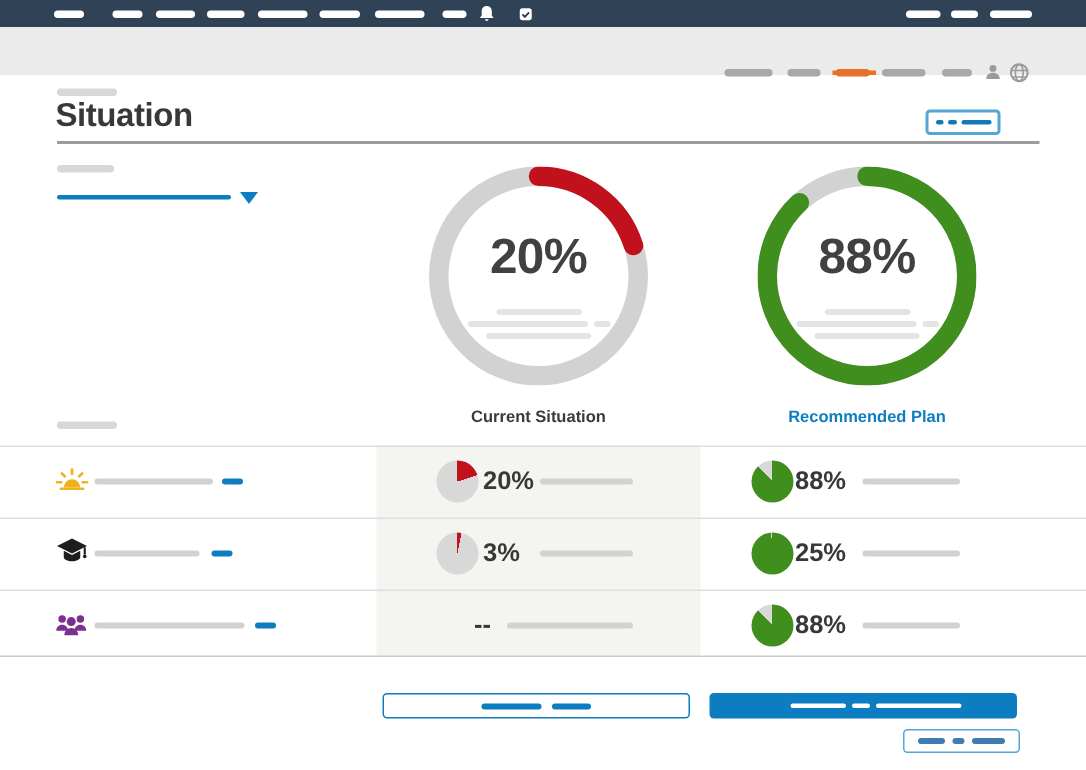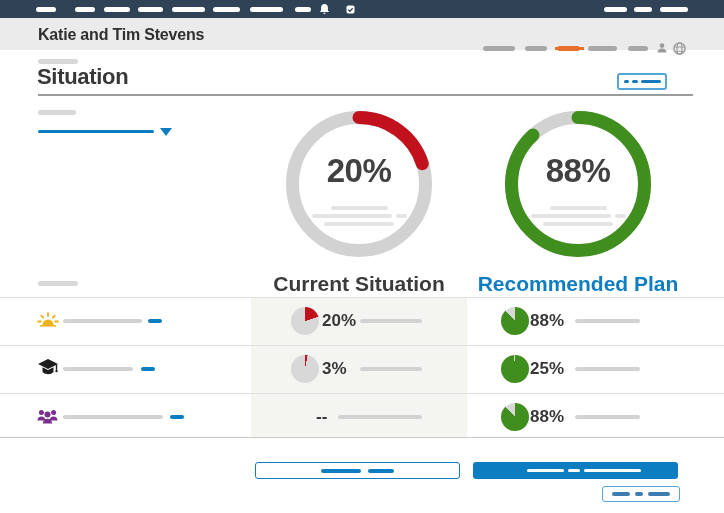--- a/index.html
+++ b/index.html
@@ -38,21 +38,21 @@
   .donut .arc{fill:none;stroke-width:13;stroke-linecap:round;}
   .donut-inner{position:absolute;inset:0;display:flex;flex-direction:column;align-items:center;
     justify-content:center;padding-top:10px;}
   .donut-value{font-size:33px;font-weight:600;color:#414141;letter-spacing:-0.5px;margin-bottom:12px;}
   .phl{height:4.5px;border-radius:2px;background:#e4e4e4;margin-top:3.5px;}
   .phrow{display:flex;gap:4px;margin-top:3.5px;}
   .phrow .phl{margin-top:0;}
   
   .col-band{position:absolute;left:251px;top:298px;width:216px;height:139px;background:#f4f4f1;}
   .hline{position:absolute;left:0;width:724px;height:1px;background:#dedede;}
-  .col-header{position:absolute;top:272px;font-size:21px;font-weight:bold;color:#3b3b3b;text-align:center;}
+  .col-header{position:absolute;top:272px;font-size:11px;font-weight:bold;color:#3b3b3b;text-align:center;}
   .col-header.blue{color:#0e7dc1;}
   .trow{position:absolute;left:0;width:724px;height:48px;}
   .rowval{position:absolute;top:13px;height:22px;line-height:22px;font-size:17px;font-weight:bold;color:#383838;}
   .mini-pie{position:absolute;top:10px;width:28px;height:28px;border-radius:50%;}
   
   .btn{position:absolute;display:flex;align-items:center;justify-content:center;gap:7px;box-sizing:border-box;border-radius:3px;}
   .btn i{display:block;height:4px;border-radius:2px;}
   .btn-secondary{left:255px;top:462px;width:205px;height:17px;background:#fff;border:1.5px solid #0d7dc2;}
   .btn-secondary i{background:#0d7dc2;}
   .btn-primary{left:473px;top:462px;width:205px;height:17px;background:#0d7dc2;gap:4px;padding-left:16px;}
@@ -79,21 +79,20 @@
   <svg class="abs" style="left:346px;top:4.5px;" width="9" height="9" viewBox="0 0 9 9">
     <rect x="0.5" y="0.5" width="8" height="8" rx="1.8" fill="#fff"></rect>
     <path d="M2.3 4.6l1.6 1.6 2.8-3" stroke="#304256" stroke-width="1.3" fill="none"></path>
   </svg>
   <span class="pill" style="left:604px;width:23px;"></span>
   <span class="pill" style="left:634px;width:18px;"></span>
   <span class="pill" style="left:660px;width:28px;"></span>
 </div>
 
 <div class="abs clientbar">
-  <span class="client-name">Katie and Tim Stevens</span>
   <span class="cpill" style="left:483px;width:32px;"></span>
   <span class="cpill" style="left:525px;width:22px;"></span>
   <span class="cpill active" style="left:557px;width:23px;"></span>
   <span class="cpill" style="left:588px;width:29px;"></span>
   <span class="cpill" style="left:628px;width:20px;"></span>
   <svg class="abs" style="left:656px;top:24px;" width="12" height="12" viewBox="0 0 12 12">
     <circle cx="6" cy="3.6" r="2.3" fill="#9b9b9b"></circle>
     <path d="M1.5 10.6c0-2.6 2-4.1 4.5-4.1s4.5 1.5 4.5 4.1z" fill="#9b9b9b"></path>
   </svg>
   <svg class="abs" style="left:673px;top:24px;" width="13" height="13" viewBox="0 0 13 13">

